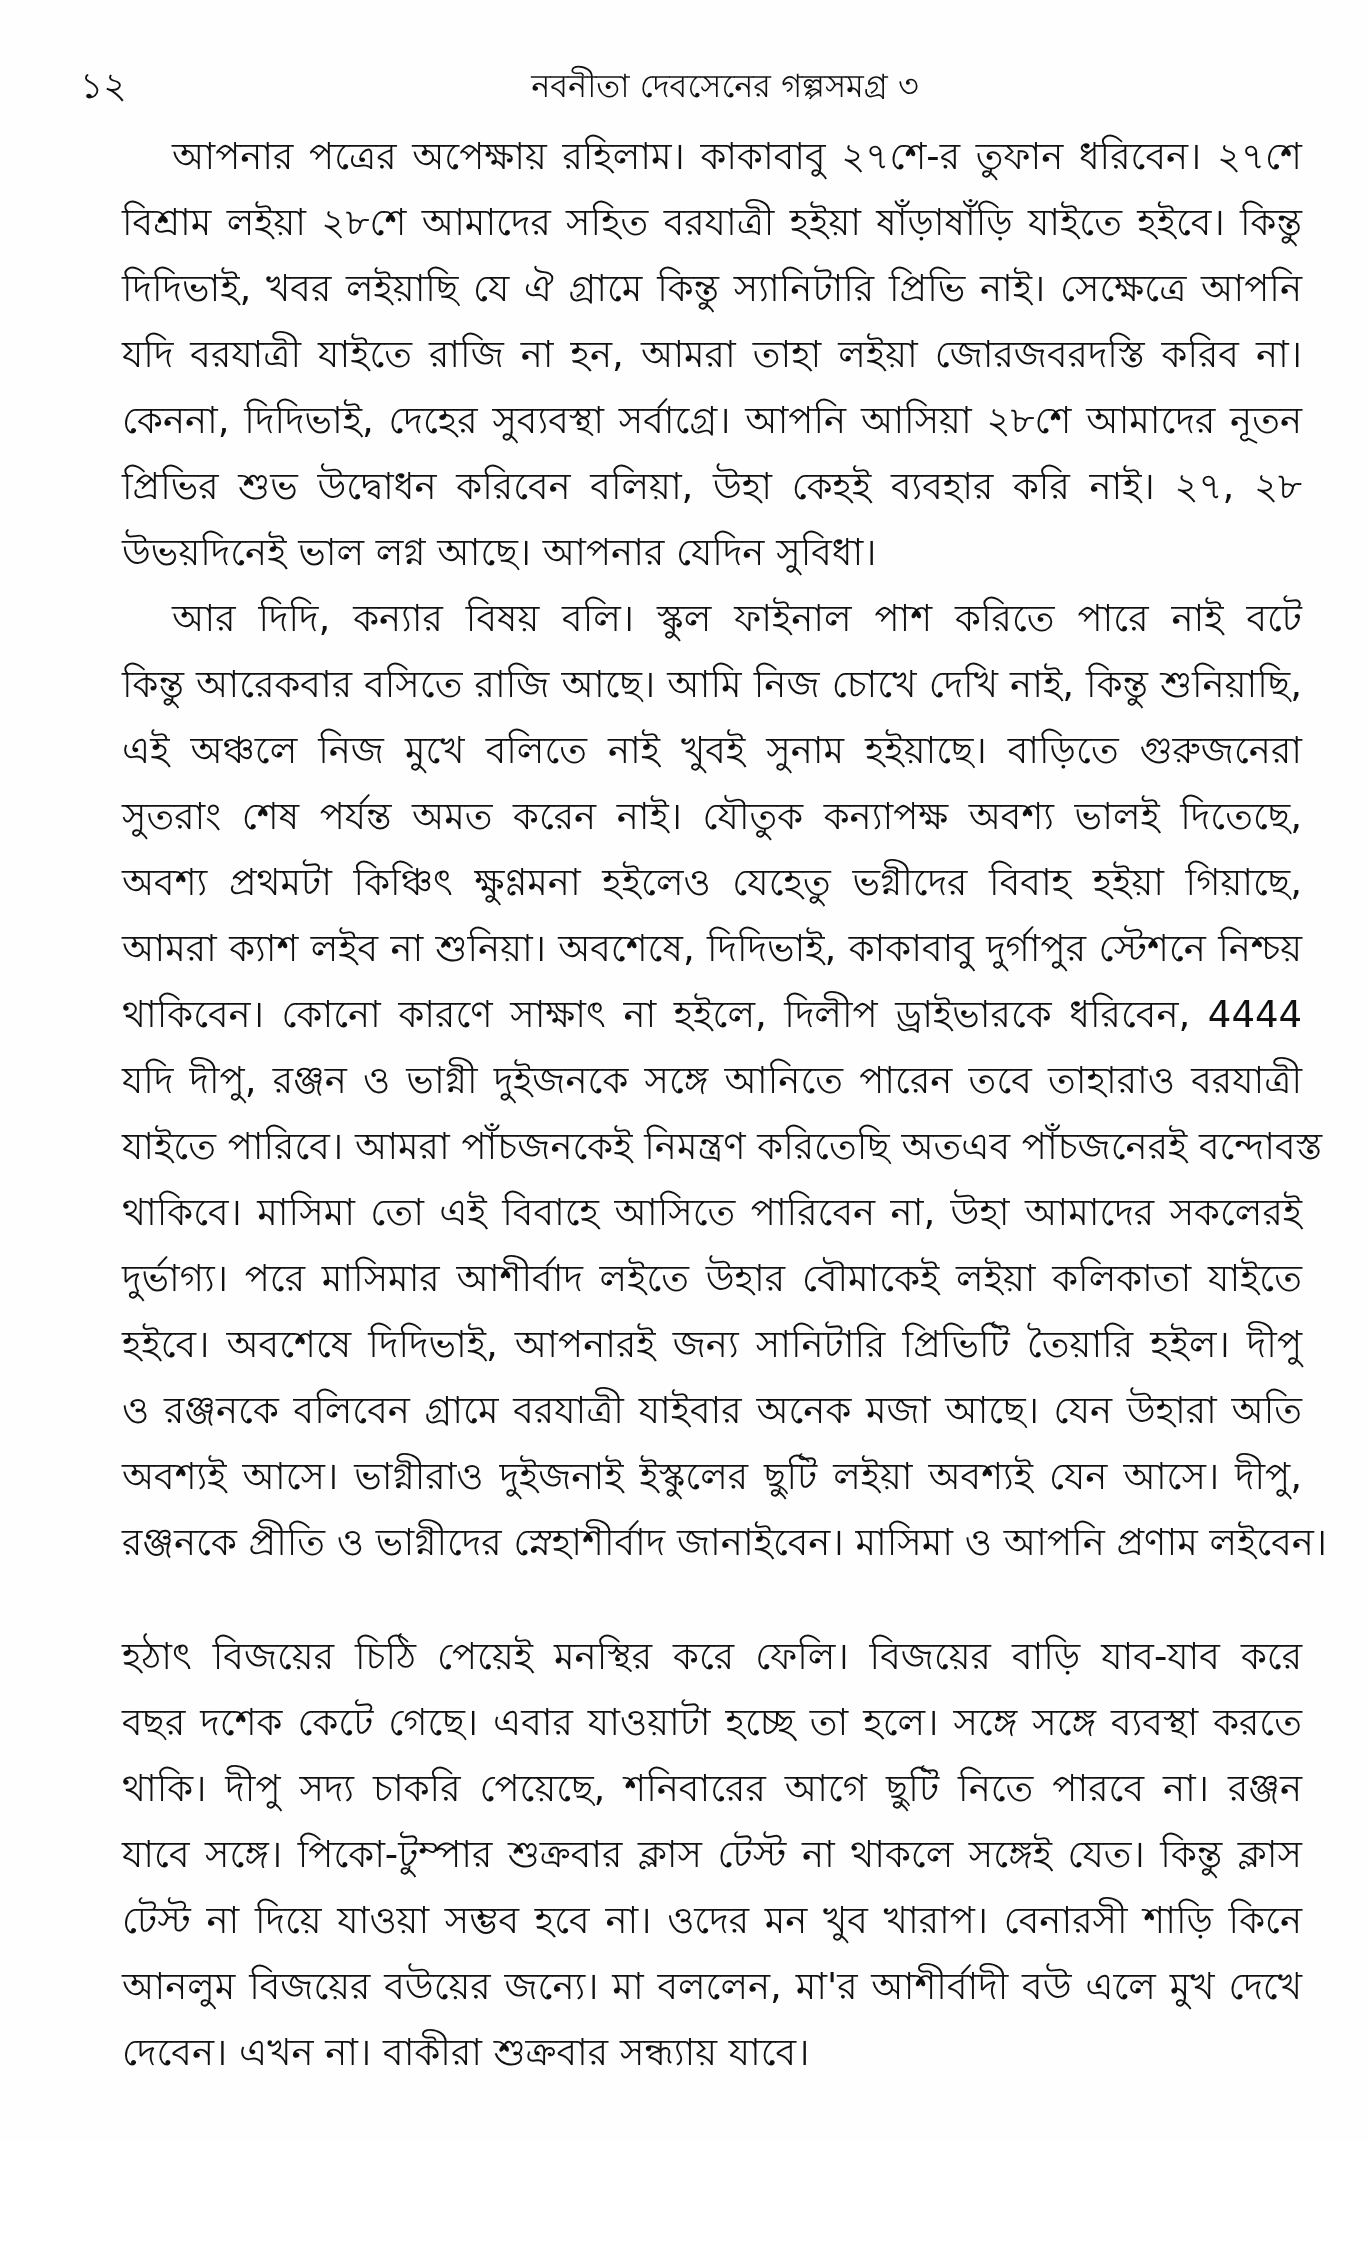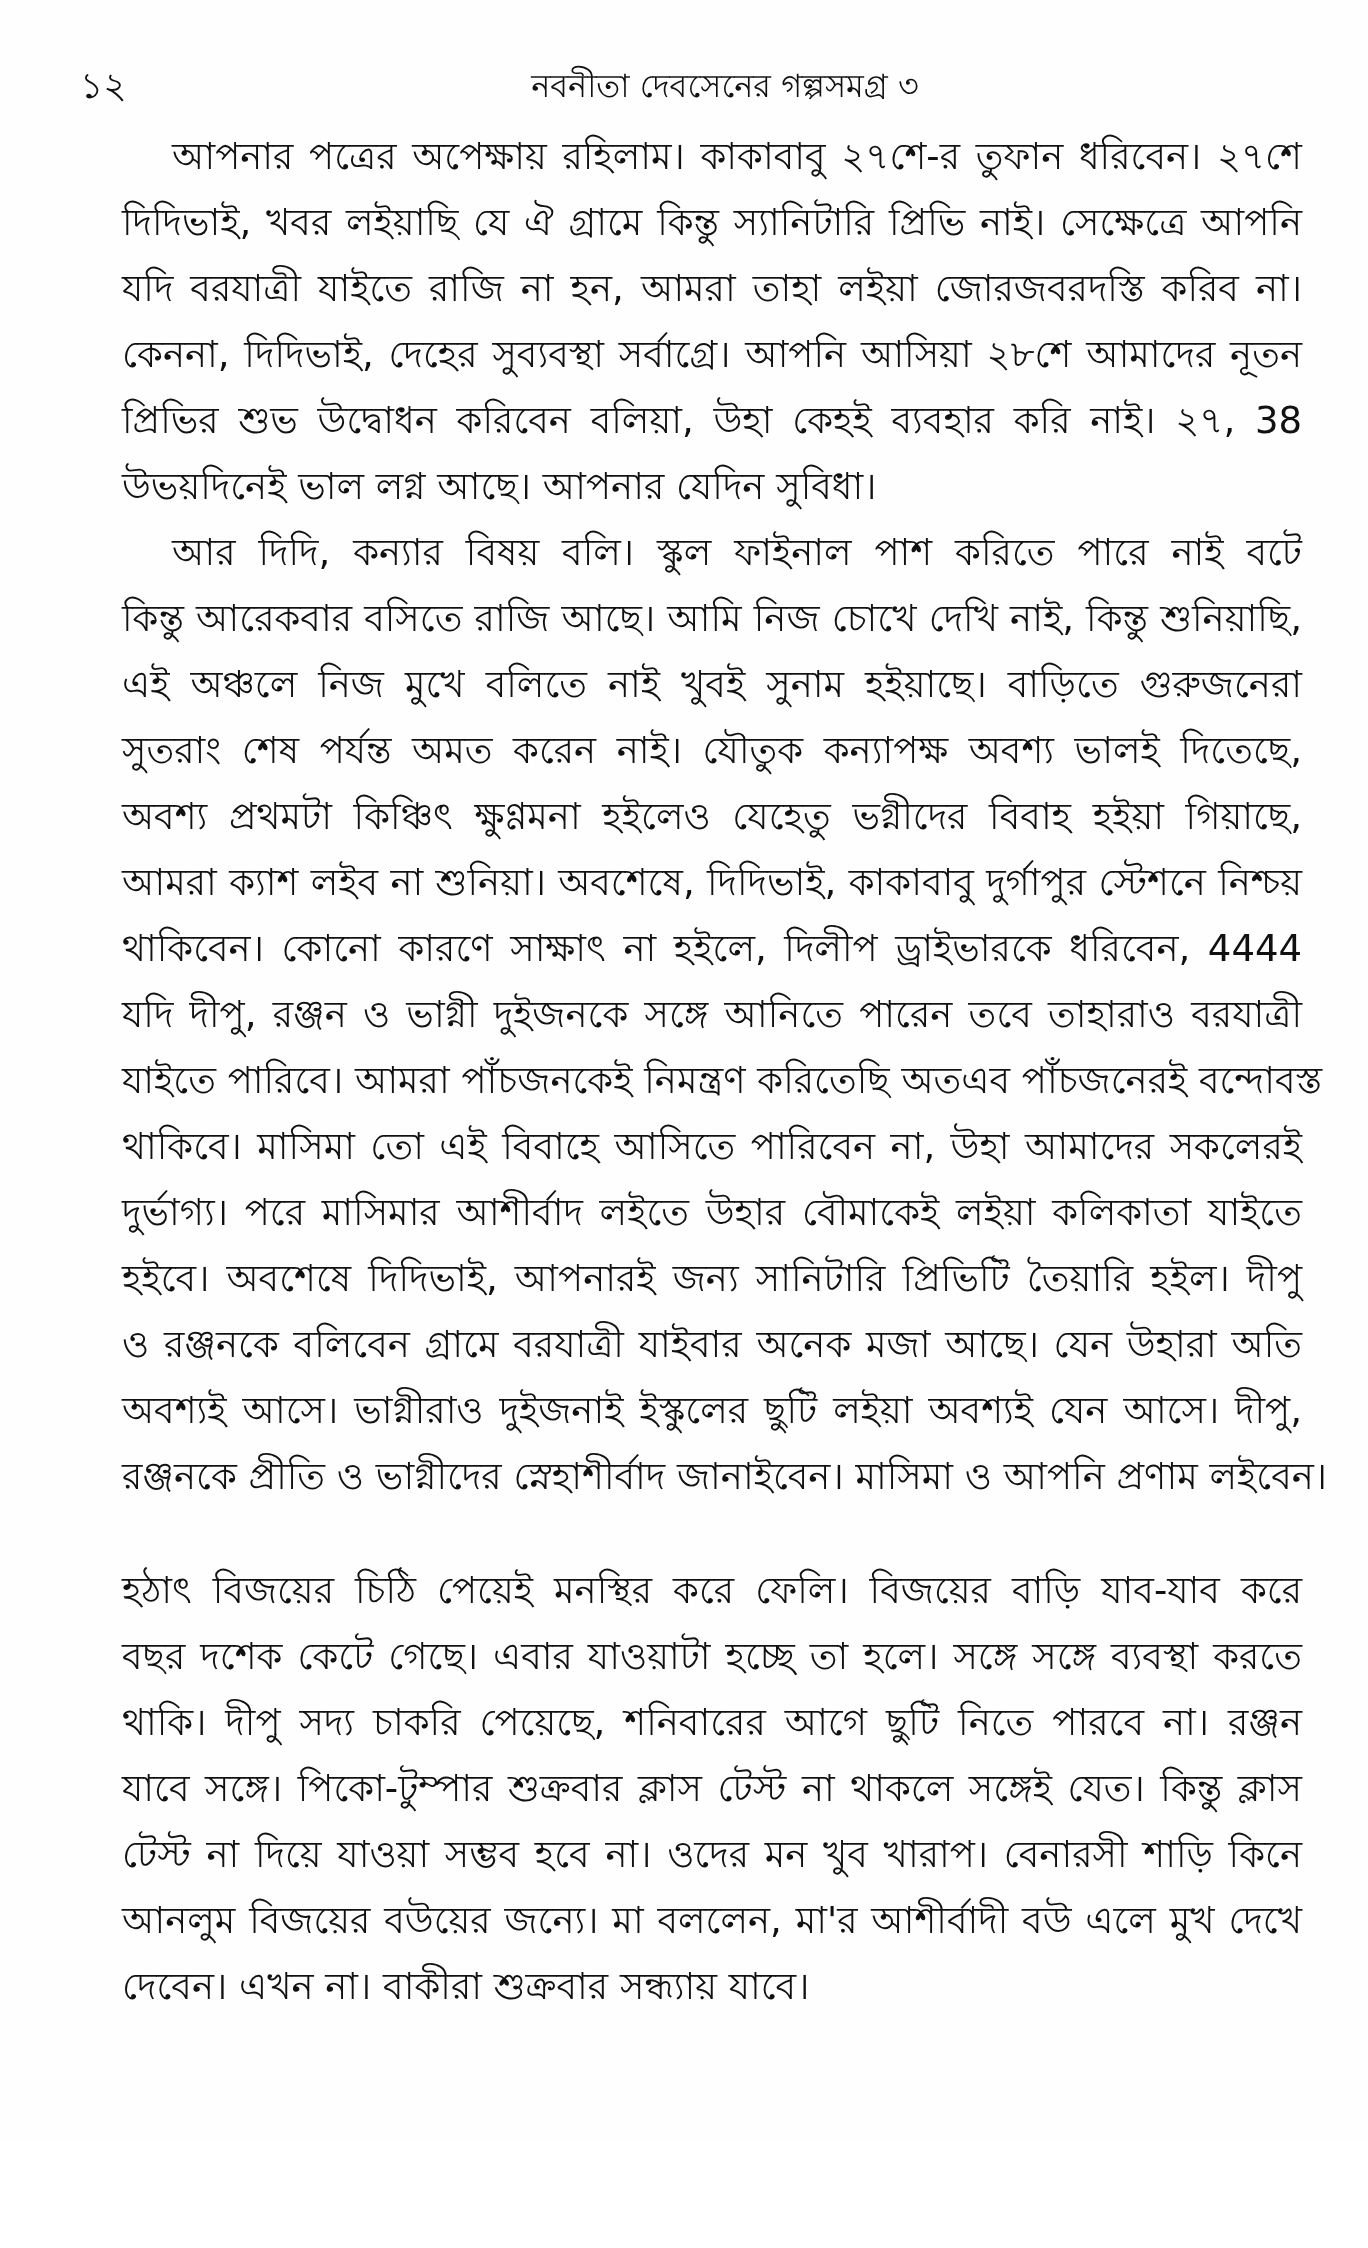--- a/index.html
+++ b/index.html
@@ -81,24 +81,25 @@
 
   <div class="running-head">
     <span class="page-number">১২</span>
     <div class="book-title">নবনীতা দেবসেনের গল্পসমগ্র ৩</div>
   </div>
 
   <div class="body-text">
 
     <div>
       <span class="line indent">আপনার পত্রের অপেক্ষায় রহিলাম। কাকাবাবু ২৭শে-র তুফান ধরিবেন। ২৭শে</span>
+      <span class="line">বিশ্রাম লইয়া ২৮শে আমাদের সহিত বরযাত্রী হইয়া ষাঁড়াষাঁড়ি যাইতে হইবে। কিন্তু</span>
       <span class="line">দিদিভাই, খবর লইয়াছি যে ঐ গ্রামে কিন্তু স্যানিটারি প্রিভি নাই। সেক্ষেত্রে আপনি</span>
       <span class="line">যদি বরযাত্রী যাইতে রাজি না হন, আমরা তাহা লইয়া জোরজবরদস্তি করিব না।</span>
       <span class="line">কেননা, দিদিভাই, দেহের সুব্যবস্থা সর্বাগ্রে। আপনি আসিয়া ২৮শে আমাদের নূতন</span>
-      <span class="line">প্রিভির শুভ উদ্বোধন করিবেন বলিয়া, উহা কেহই ব্যবহার করি নাই। ২৭, 38</span>
+      <span class="line">প্রিভির শুভ উদ্বোধন করিবেন বলিয়া, উহা কেহই ব্যবহার করি নাই। ২৭, ২৮</span>
       <span class="line last">উভয়দিনেই ভাল লগ্ন আছে। আপনার যেদিন সুবিধা।</span>
       <span class="line indent">আর দিদি, কন্যার বিষয় বলি। স্কুল ফাইনাল পাশ করিতে পারে নাই বটে</span>
       <span class="line">কিন্তু আরেকবার বসিতে রাজি আছে। আমি নিজ চোখে দেখি নাই, কিন্তু শুনিয়াছি,</span>
       <span class="line">এই অঞ্চলে নিজ মুখে বলিতে নাই খুবই সুনাম হইয়াছে। বাড়িতে গুরুজনেরা</span>
       <span class="line">সুতরাং শেষ পর্যন্ত অমত করেন নাই। যৌতুক কন্যাপক্ষ অবশ্য ভালই দিতেছে,</span>
       <span class="line">অবশ্য প্রথমটা কিঞ্চিৎ ক্ষুণ্ণমনা হইলেও যেহেতু ভগ্নীদের বিবাহ হইয়া গিয়াছে,</span>
       <span class="line">আমরা ক্যাশ লইব না শুনিয়া। অবশেষে, দিদিভাই, কাকাবাবু দুর্গাপুর স্টেশনে নিশ্চয়</span>
       <span class="line">থাকিবেন। কোনো কারণে সাক্ষাৎ না হইলে, দিলীপ ড্রাইভারকে ধরিবেন, 4444</span>
       <span class="line">যদি দীপু, রঞ্জন ও ভাগ্নী দুইজনকে সঙ্গে আনিতে পারেন তবে তাহারাও বরযাত্রী</span>
       <span class="line">যাইতে পারিবে। আমরা পাঁচজনকেই নিমন্ত্রণ করিতেছি অতএব পাঁচজনেরই বন্দোবস্ত</span>

